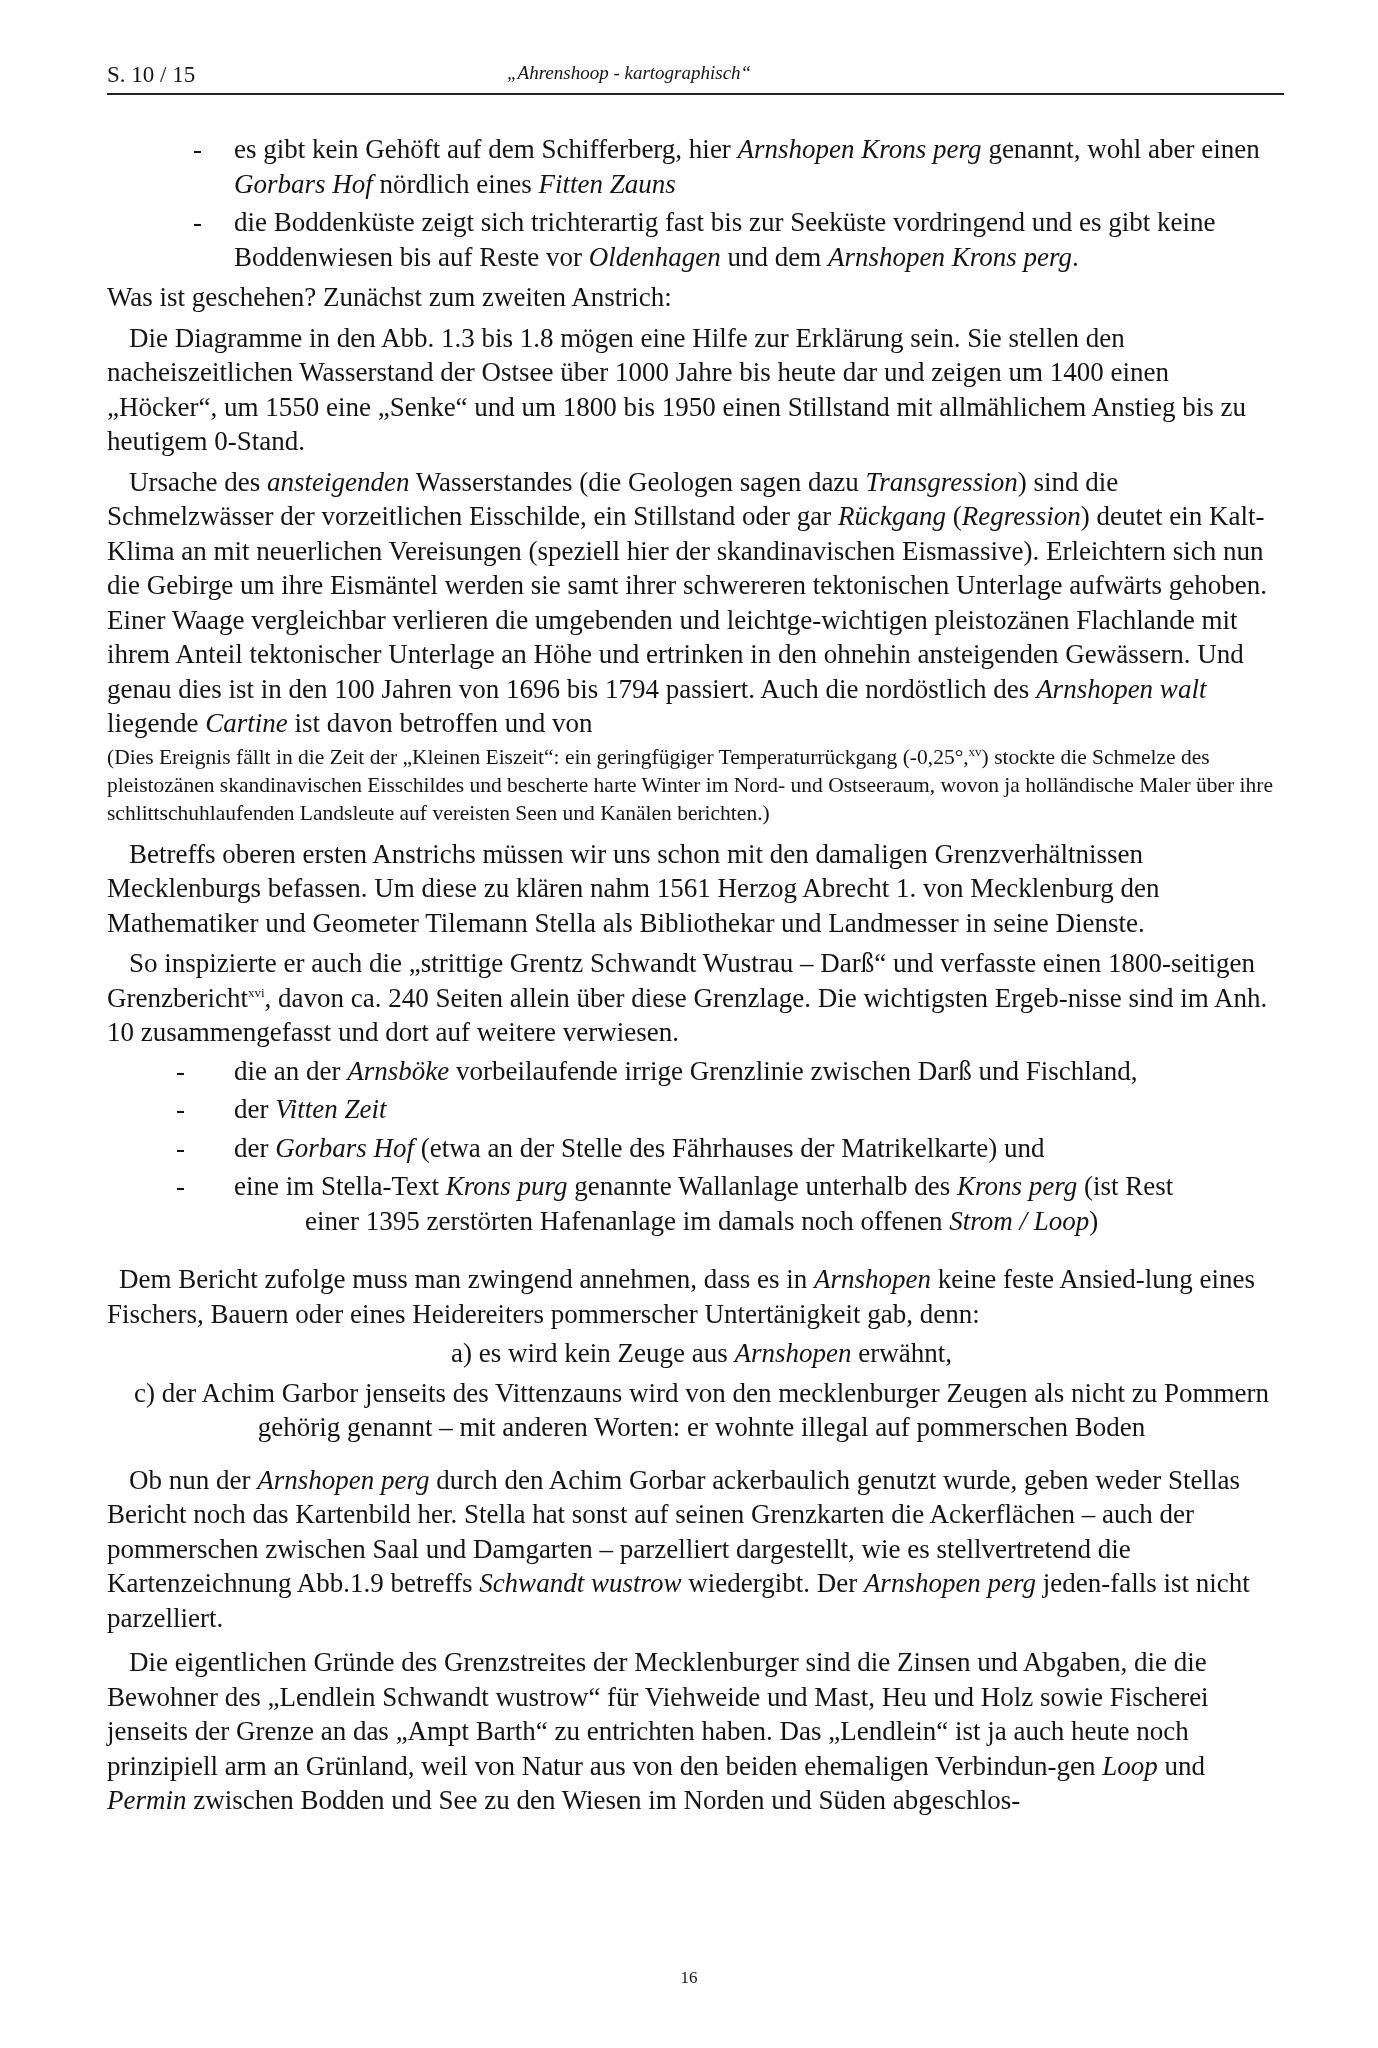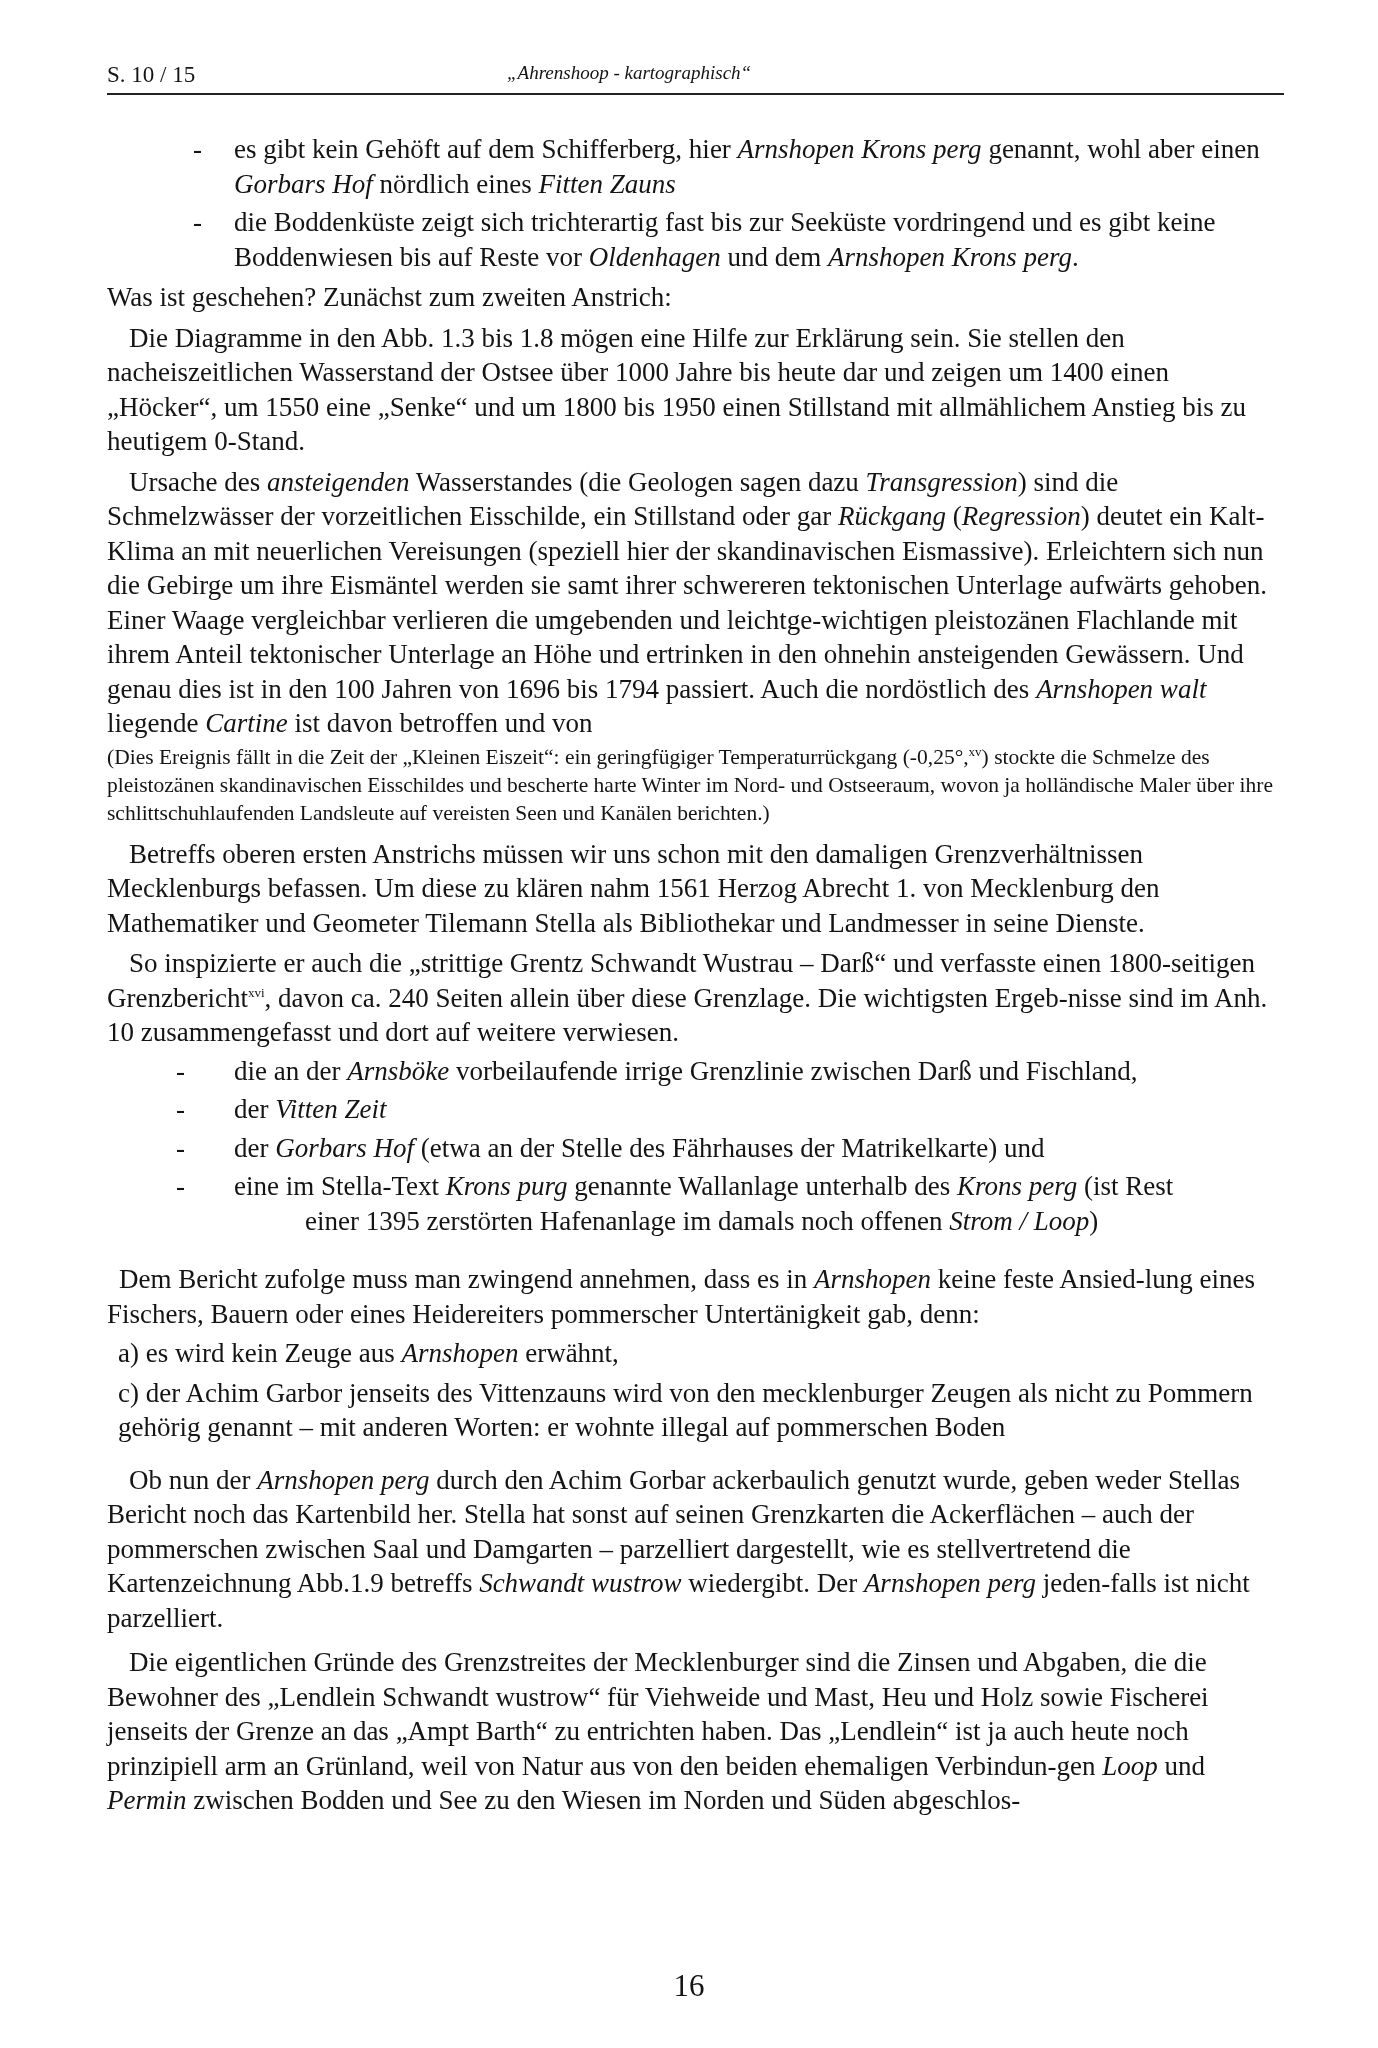--- a/index.html
+++ b/index.html
@@ -20,24 +20,24 @@
   sup { font-size: 13px; line-height: 0; vertical-align: super; }
 
   .blist { margin: 0; padding: 0; list-style: none; }
   .blist li { position: relative; padding-left: 127px; margin-top: 4px; }
   .blist li .dash { position: absolute; left: 86px; top: 0; }
   .blist2 li { position: relative; padding-left: 127px; }
   .blist2 li .dash { position: absolute; left: 69px; top: 0; }
   .cont { padding-left: 198px; }
 
   .note { font-size: 21.5px; line-height: 28px; margin-top: 2px !important; }
-  .alpha { padding-left: 11px; }
+  .alpha { padding-left: 11px; text-align: center; }
   .alpha p { margin-top: 5px; }
 
-  .pagenum { position: absolute; left: 0; width: 1378px; top: 1968px; text-align: center; font-size: 31px; }
+  .pagenum { position: absolute; left: 0; width: 1378px; top: 1968px; text-align: center; font-size: 17px; }
 </style>
 </head>
 <body>
 
 <div class="page">
 
   <div class="header">
     <span class="pg">S. 10 / 15</span>
     <span class="title">„Ahrenshoop - kartographisch“</span>
     <div class="rule"></div>

